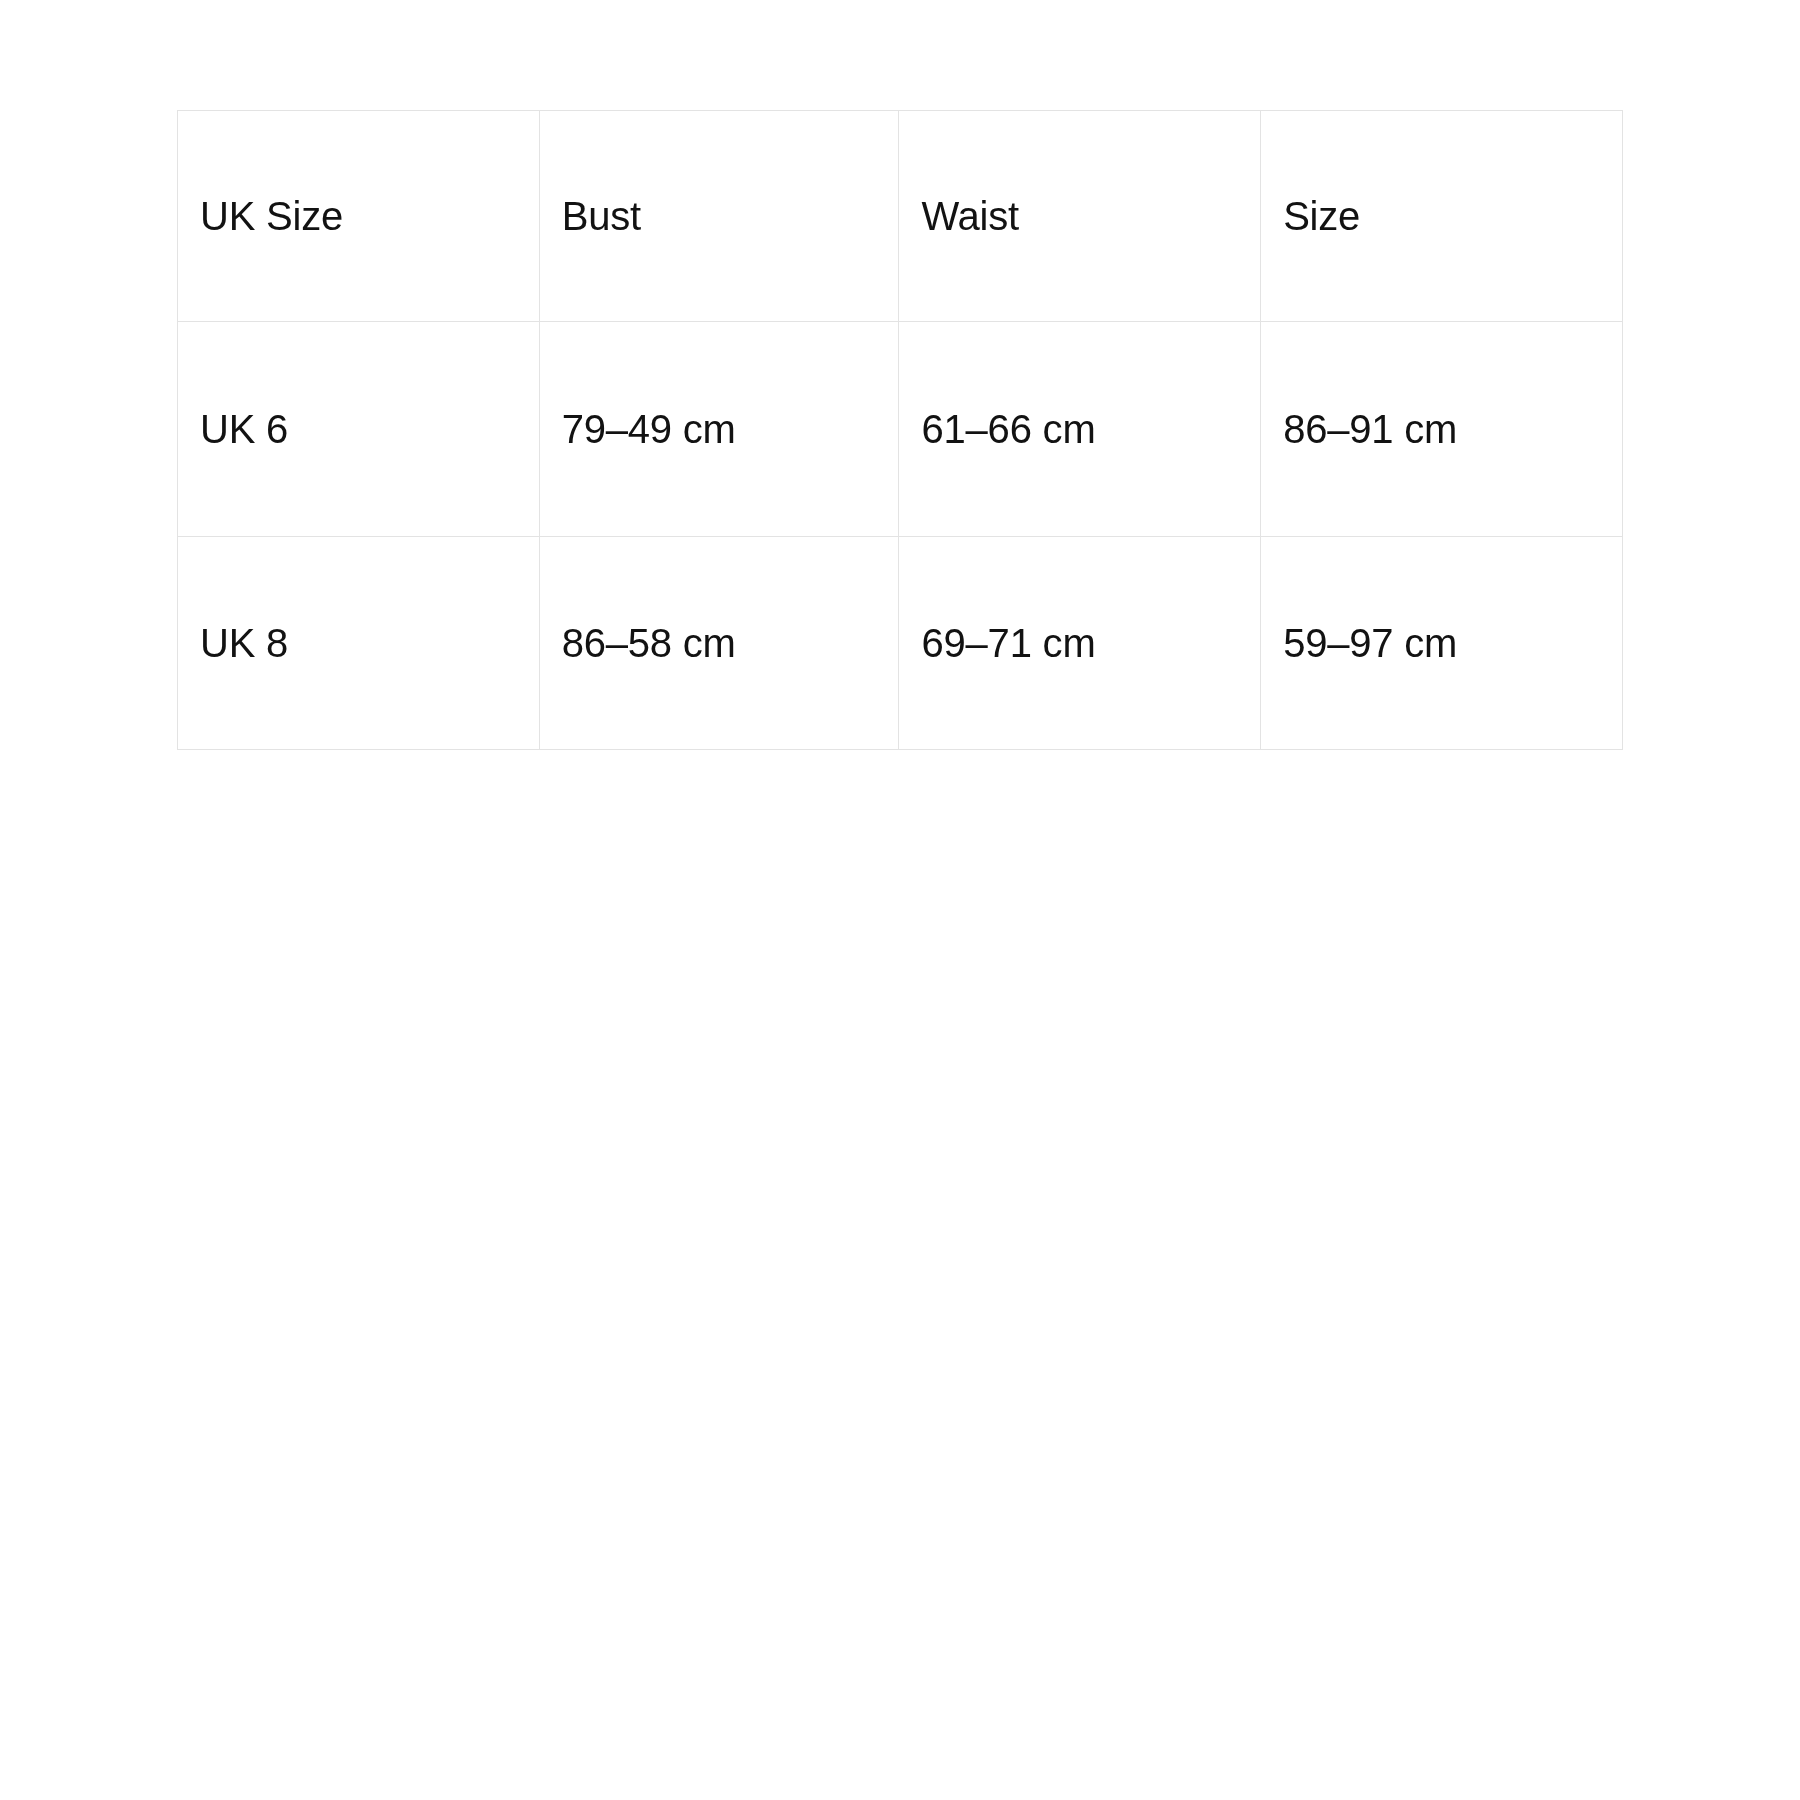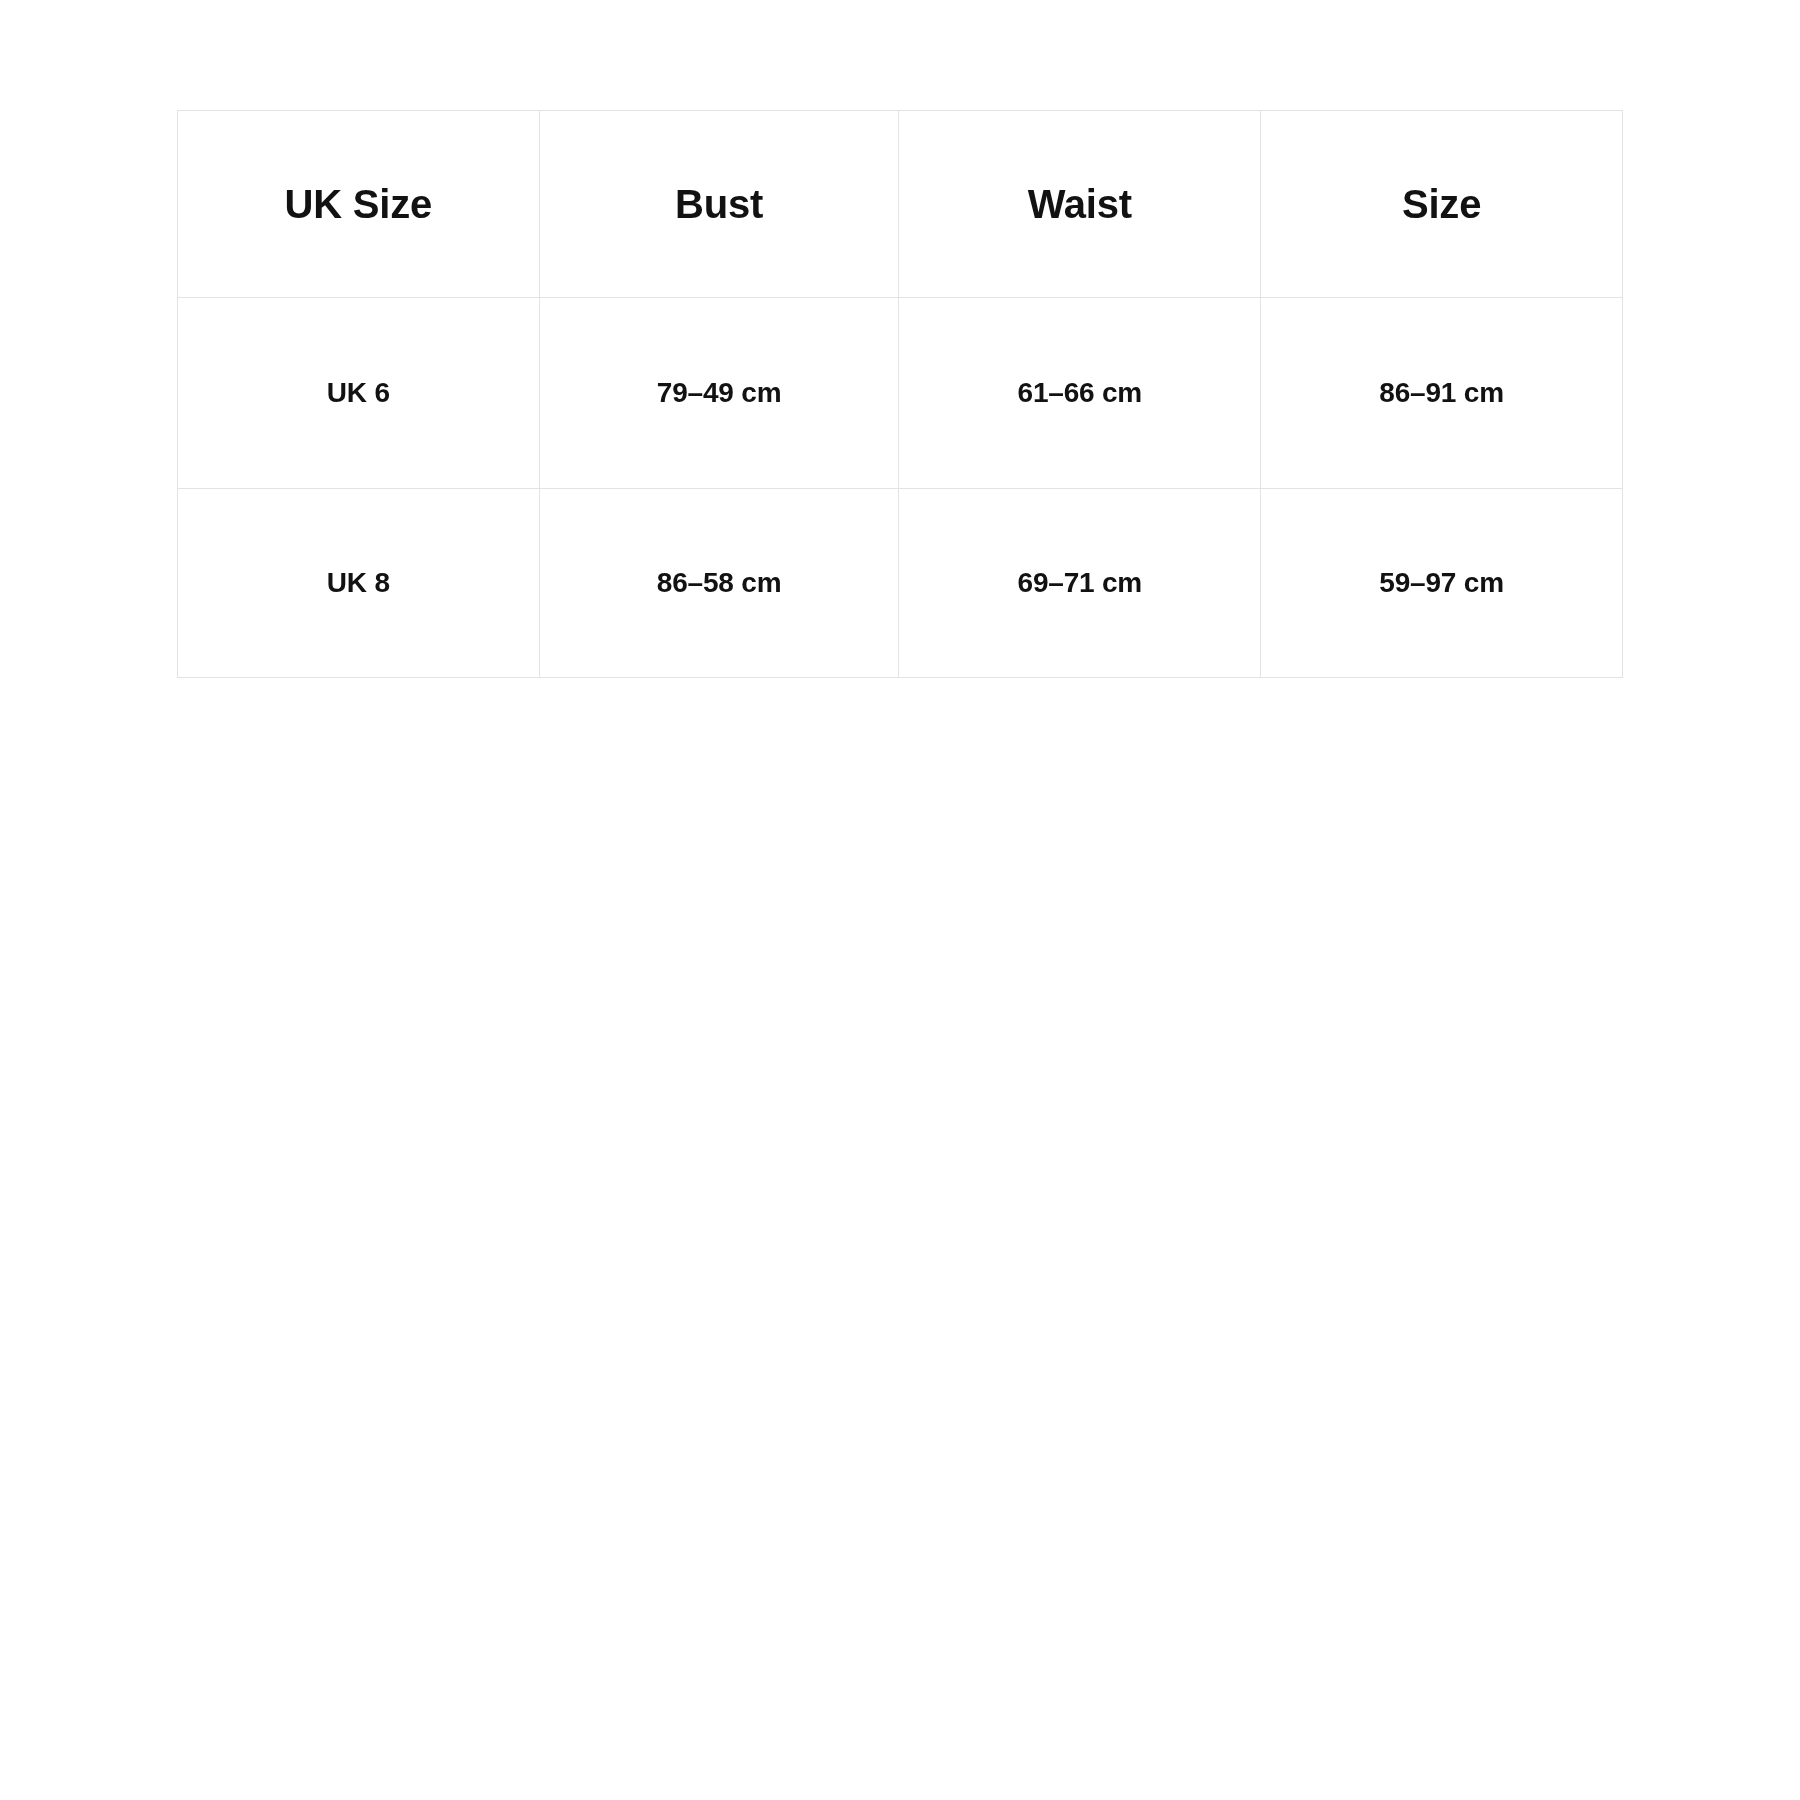--- a/index.html
+++ b/index.html
@@ -36,37 +36,37 @@
   }
 
   table.size-table col.c0 { width: 25.03%; }
   table.size-table col.c1 { width: 24.90%; }
   table.size-table col.c2 { width: 25.03%; }
   table.size-table col.c3 { width: 25.04%; }
 
   table.size-table th,
   table.size-table td {
     border: 1px solid #e3e3e3;
-    text-align: center;
+    text-align: left;
     vertical-align: middle;
-    padding: 0 22px;
+    padding: 12px 22px;
     color: #121212;
-    font-weight: bold;
+    font-weight: normal;
     letter-spacing: -0.2px;
   }
 
   table.size-table thead th {
     height: 186px;
     font-size: 40px;
     line-height: 1.2;
   }
 
   table.size-table tbody td {
     height: 190px;
-    font-size: 28px;
+    font-size: 40px;
     line-height: 1.2;
   }
 
   table.size-table tbody tr:last-child td {
     height: 188px;
   }
 </style>
 </head>
 <body>
 

